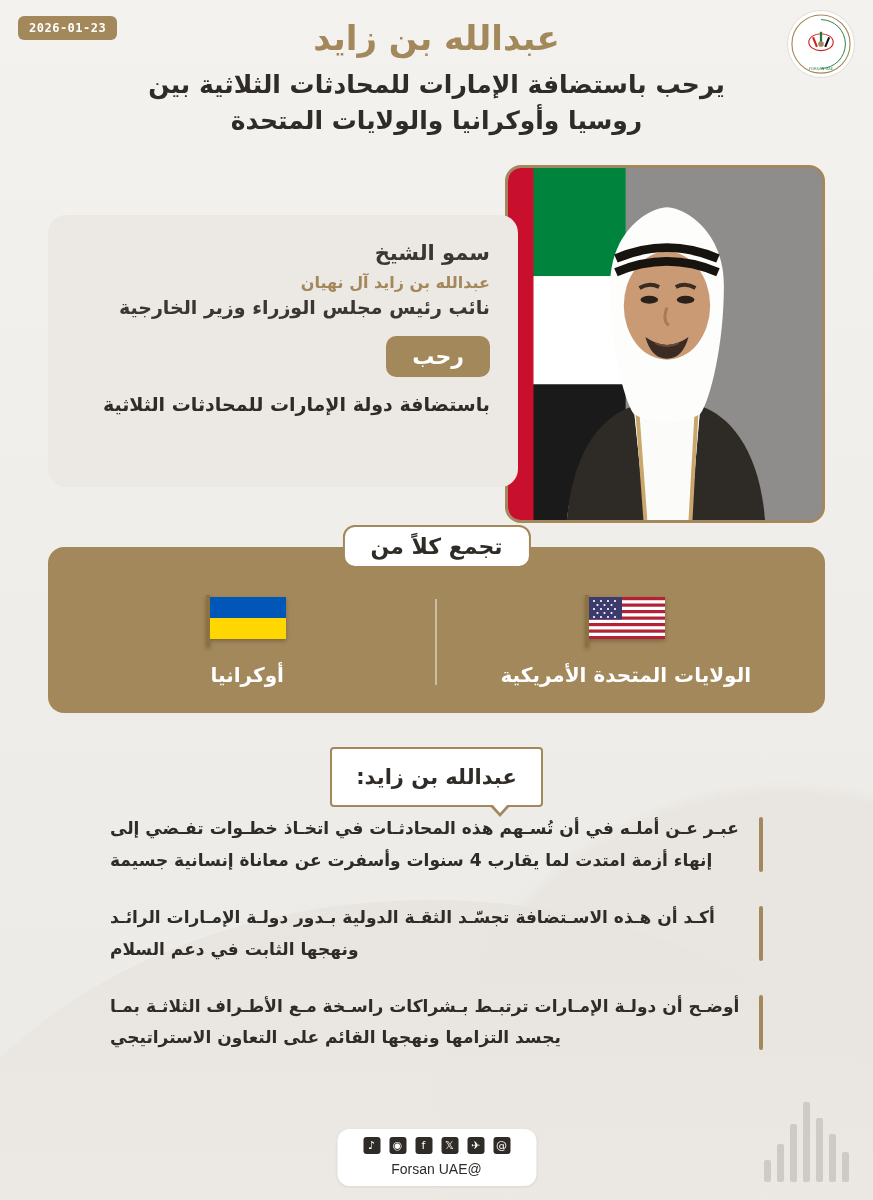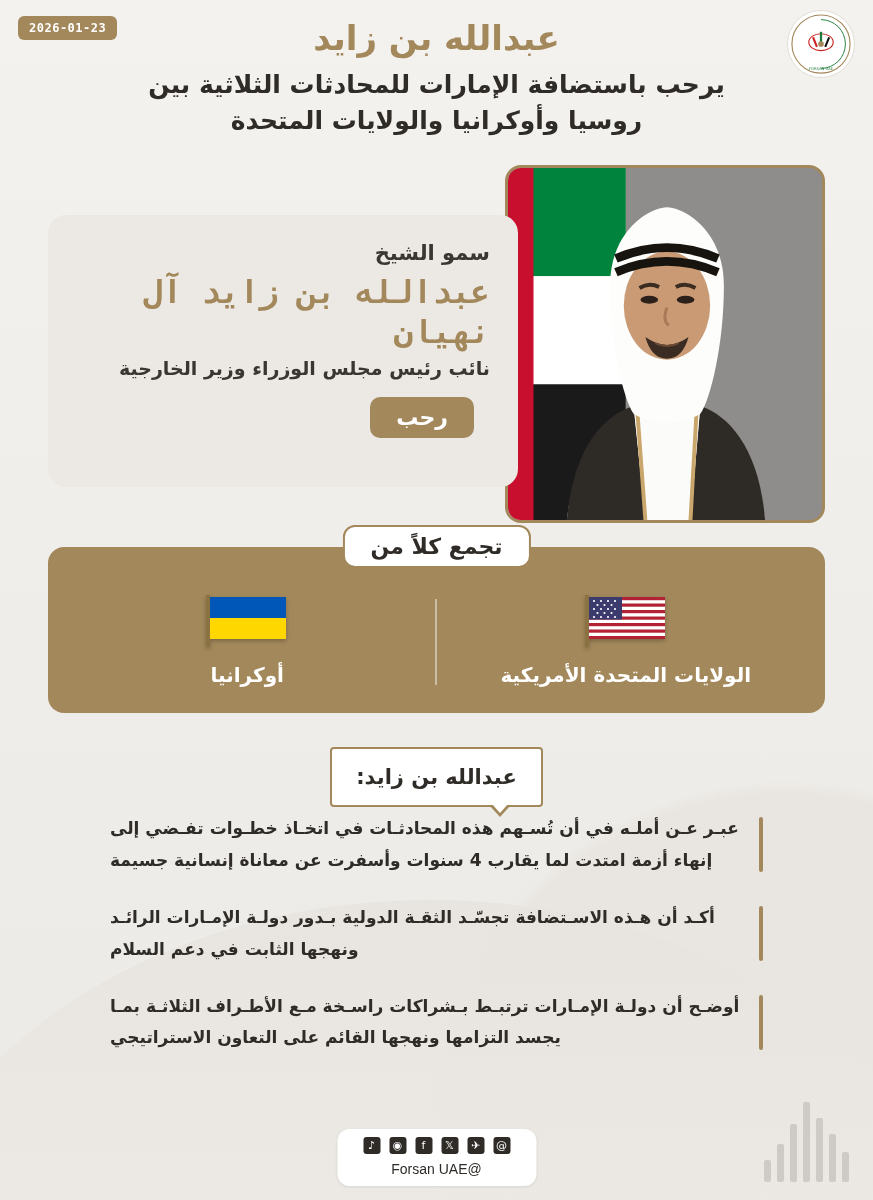--- a/index.html
+++ b/index.html
@@ -90,28 +90,28 @@
 
   .info-card {
     position: absolute; left: 0; top: 50px;
     width: 470px; min-height: 272px;
     background: #ece9e5;
     border-radius: 18px;
     padding: 26px 28px 30px 36px;
     text-align: right;
   }
   .info-card .l1 { font-size: 21px; color: #3a3733; font-weight: bold; }
-  .info-card .l2 { font-size: 32px; color: #a3885b; font-weight: bold; margin-top: 8px; font-family: Liberation Mono, monospace; }
+  .info-card .l2 { font-size: 16px; color: #a3885b; font-weight: bold; margin-top: 8px; }
   .info-card .l3 { font-size: 19px; color: #3a3733; font-weight: bold; margin-top: 4px; }
   .chip {
     display: inline-block;
     background: #a3885b; color: #fff;
     font-size: 22px; font-weight: bold;
     padding: 8px 26px; border-radius: 10px;
-    margin: 18px 16px 16px 0;
+    margin: 18px 0 16px 0;
   }
   .info-card .l4 { font-size: 19px; color: #2f2c28; font-weight: bold; }
 
   
   .band-wrap { position: relative; margin: 22px 48px 0 48px; }
   .band-label {
     position: absolute; top: -22px; left: 50%; transform: translateX(-50%);
     background: #ffffff;
     border: 2px solid #a3885b;
     color: #2f2c28;
@@ -266,20 +266,21 @@
           <path d="M110 106 q52 -22 104 0" stroke="#17140f" stroke-width="9" fill="none"></path>
         </g>
       </svg>
     </div>
 
     <div class="info-card">
       <div class="l1">سمو الشيخ</div>
       <div class="l2">عبدالله بن زايد آل نهيان</div>
       <div class="l3">نائب رئيس مجلس الوزراء وزير الخارجية</div>
       <div class="chip">رحب</div>
+      <div class="l4">باستضافة دولة الإمارات للمحادثات الثلاثية</div>
     </div>
   </div>
 
   <div class="band-wrap">
     <div class="band-label">تجمع كلاً من</div>
     <div class="band">
 
       <div class="country">
         <div class="flag">
           <svg width="86" height="56" viewBox="0 0 86 56" aria-hidden="true">

